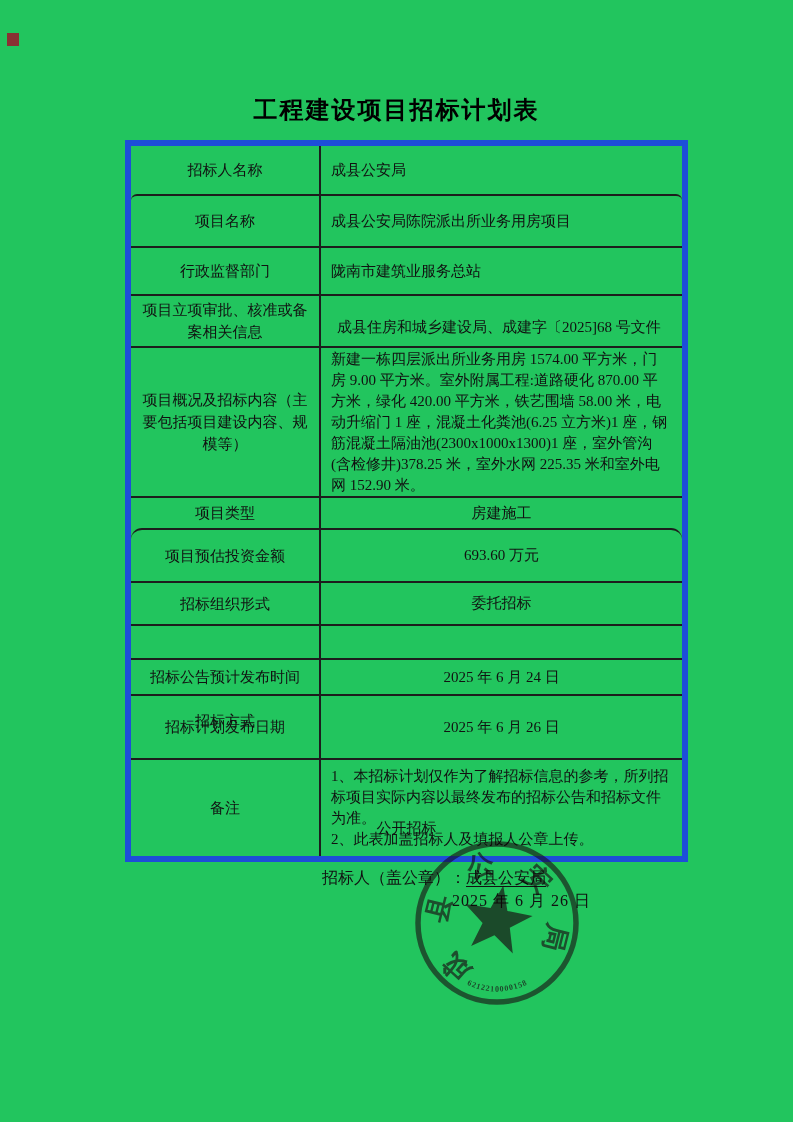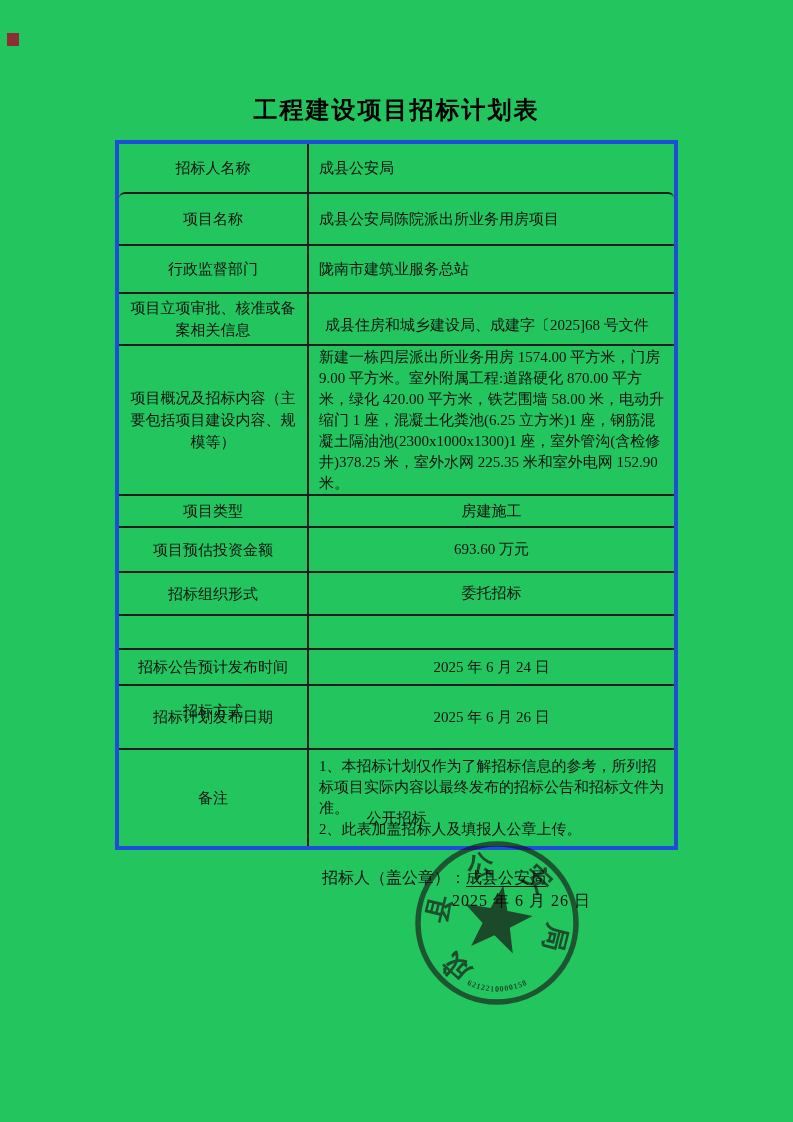--- a/index.html
+++ b/index.html
@@ -2,21 +2,21 @@
 <html><head>
 <meta charset="utf-8">
 <style>
   html,body{margin:0;padding:0;background:#ffffff;}
   .page{position:relative;width:793px;height:1122px;background:#22c55e;overflow:hidden;
         font-family:"Liberation Serif","DejaVu Serif",serif;color:#111;}
   .corner-marker{position:absolute;left:7px;top:33px;width:12px;height:13px;}
   .page-title{position:absolute;left:0;top:94px;width:100%;margin:0;text-align:center;
         font-size:24px;font-weight:800;letter-spacing:2px;
         font-family:"Liberation Sans","DejaVu Sans",sans-serif;color:#000;}
-  .doc-table{position:absolute;left:115px;top:140px;width:563px;border:4px solid #1d4ed8;
+  .doc-table{position:absolute;left:125px;top:140px;width:563px;border:6px solid #1d4ed8;
         box-sizing:border-box;}
   .t-row{display:flex;border-top:2px solid #1d1d1d;box-sizing:border-box;}
   .t-row:first-child{border-top:none;}
   .t-label{width:190px;flex:0 0 190px;border-right:2px solid #1d1d1d;display:flex;
         align-items:center;justify-content:center;text-align:center;
         padding:2px 8px;box-sizing:border-box;font-size:15px;line-height:22px;}
   .t-value{flex:1;display:flex;align-items:center;box-sizing:border-box;
         font-size:15px;line-height:21px;padding:2px 10px;white-space:pre-line;}
   .t-value.align-left{justify-content:flex-start;text-align:left;}
   .t-value.align-center{justify-content:center;text-align:right;}
@@ -54,21 +54,21 @@
         <div class="t-value align-left valign-bottom">成县住房和城乡建设局、成建字〔2025]68 号文件</div>
       </div>
       <div class="t-row" style="height: 150px;">
         <div class="t-label">项目概况及招标内容（主要包括项目建设内容、规模等）</div>
         <div class="t-value align-left">新建一栋四层派出所业务用房 1574.00 平方米，门房 9.00 平方米。室外附属工程:道路硬化 870.00 平方米，绿化 420.00 平方米，铁艺围墙 58.00 米，电动升缩门 1 座，混凝土化粪池(6.25 立方米)1 座，钢筋混凝土隔油池(2300x1000x1300)1 座，室外管沟(含检修井)378.25 米，室外水网 225.35 米和室外电网 152.90 米。</div>
       </div>
       <div class="t-row" style="height: 32px;">
         <div class="t-label">项目类型</div>
         <div class="t-value align-center">房建施工</div>
       </div>
-      <div class="t-row" style="height: 45px;">
+      <div class="t-row" style="height: 53px; border-radius: 11px;">
         <div class="t-label">项目预估投资金额</div>
         <div class="t-value align-center">693.60 万元</div>
       </div>
       <div class="t-row" style="height: 43px;">
         <div class="t-label">招标组织形式</div>
         <div class="t-value align-center">委托招标</div>
       </div>
       <div class="t-row" style="height: 34px; flex-direction: column;">
         <div class="t-label">招标方式</div>
         <div class="t-value align-center">公开招标</div>

